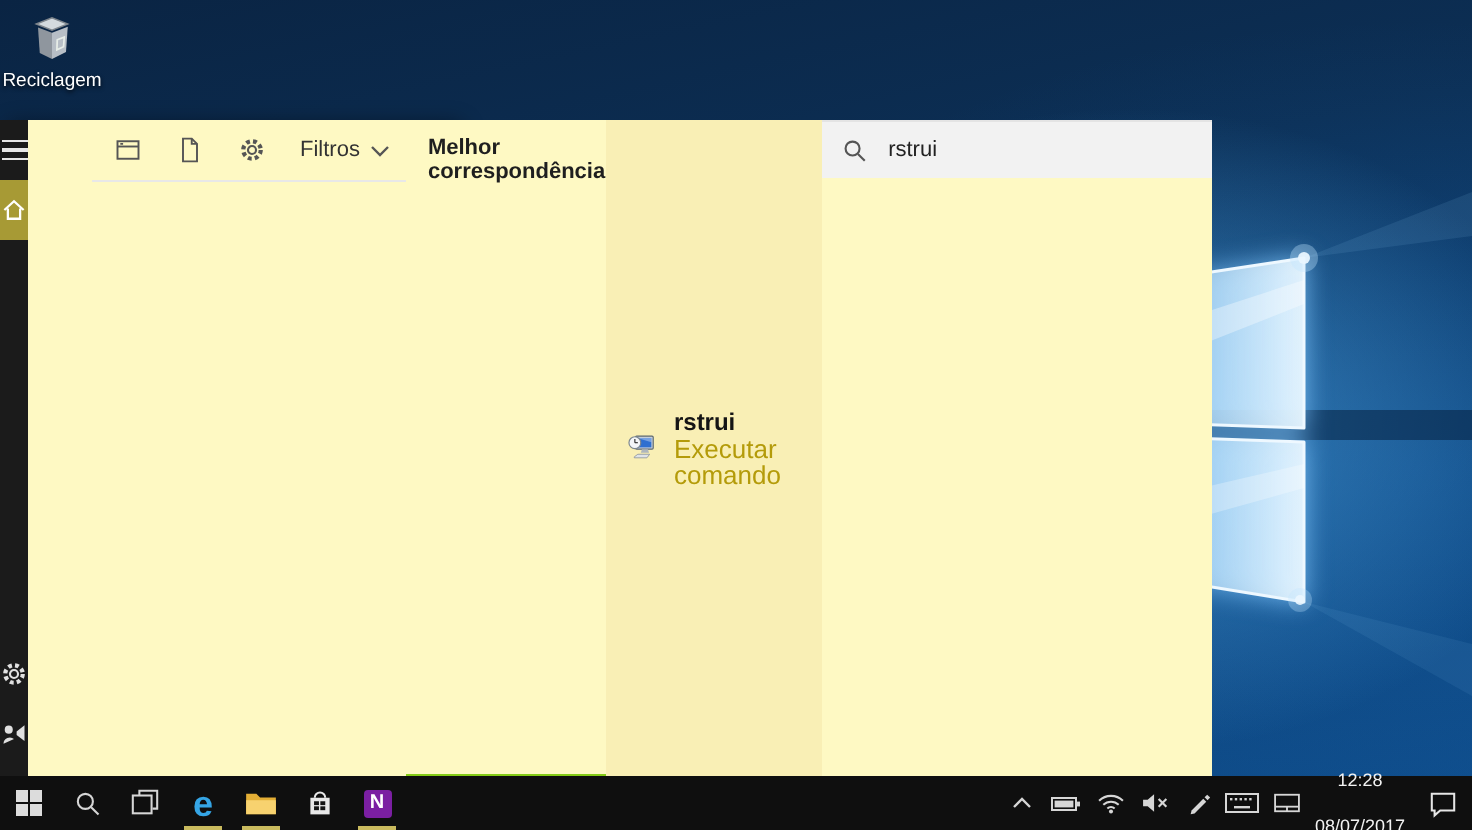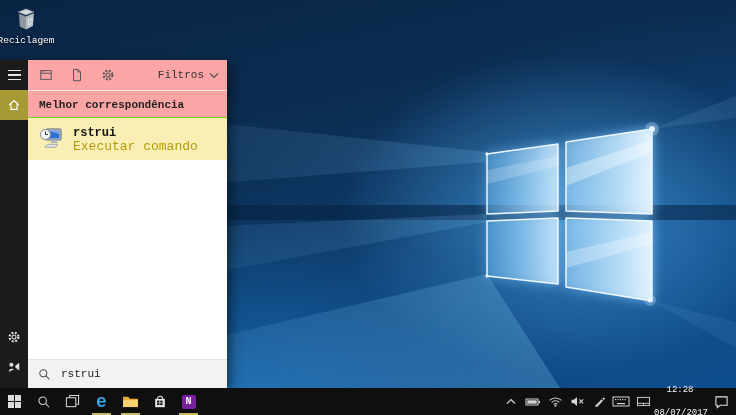--- a/index.html
+++ b/index.html
@@ -1,17 +1,17 @@
 <!DOCTYPE html>
 <html><head>
 <meta charset="utf-8">
 <style>
   html,body{margin:0;padding:0;background:#000;}
   .screen{position:relative;width:736px;height:415px;overflow:hidden;
-          font-family:Liberation Mono, monospace;-webkit-font-smoothing:antialiased;}
+          font-family:Liberation Sans, sans-serif;-webkit-font-smoothing:antialiased;}
 
   
   .wallpaper{position:absolute;inset:0;z-index:1;background:
     radial-gradient(320px 230px at 565px 215px, rgba(90,185,250,.55), rgba(90,185,250,0) 70%),
     radial-gradient(430px 250px at 240px 400px, rgba(30,135,220,.50), rgba(30,135,220,0) 72%),
     radial-gradient(520px 300px at 710px 235px, rgba(25,110,190,.30), rgba(25,110,190,0) 75%),
     linear-gradient(168deg,#0a2443 0%,#0c2f55 35%,#0d3c6d 62%,#0e4d8c 100%);}
   .wp-decor{position:absolute;left:0;top:0;z-index:2;}
   .logo-glow{filter:drop-shadow(0 0 6px rgba(130,200,255,.85));}
 
@@ -24,21 +24,21 @@
   
   .search-panel{position:absolute;left:0;top:60px;width:227px;height:328px;z-index:20;
     display:flex;box-shadow:4px 2px 10px rgba(0,0,0,.45);}
   .rail{width:28px;background:#1b1b1b;display:flex;flex-direction:column;align-items:stretch;}
   .rail-btn{height:30px;display:flex;align-items:center;justify-content:center;}
   .rail-btn.active{background:#a79a35;}
   .rail-spacer{flex:1;}
   .burger{display:flex;flex-direction:column;gap:3px;}
   .burger span{display:block;width:13px;height:1.5px;background:#e8e8e8;}
 
-  .content{flex:1;background:#fca5a5;position:relative;display:flex;flex-direction:column;}
+  .content{flex:1;background:#fef9c3;position:relative;display:flex;flex-direction:row;padding-left:32px;}
   .toolbar{height:30px;display:flex;align-items:center;gap:17px;padding:0 8px 0 11px;
     border-bottom:1px solid #e8e8e8;}
   .filters{margin-left:auto;display:flex;align-items:center;gap:5px;font-size:11px;color:#333;}
   .section-header{padding:8px 0 6px 11px;font-size:11px;font-weight:bold;color:#1f1f1f;
     border-bottom:1px solid #84cc16;}
   .result-row{display:flex;align-items:center;gap:9px;padding:6px 10px;background:#f9efb5;
     min-height:30px;}
   .result-text .title{font-size:12px;font-weight:bold;color:#151515;line-height:14px;}
   .result-text .subtitle{font-size:13px;color:#b49b0a;line-height:13px;}
   .panel-fill{flex:1;background:#fff;}

